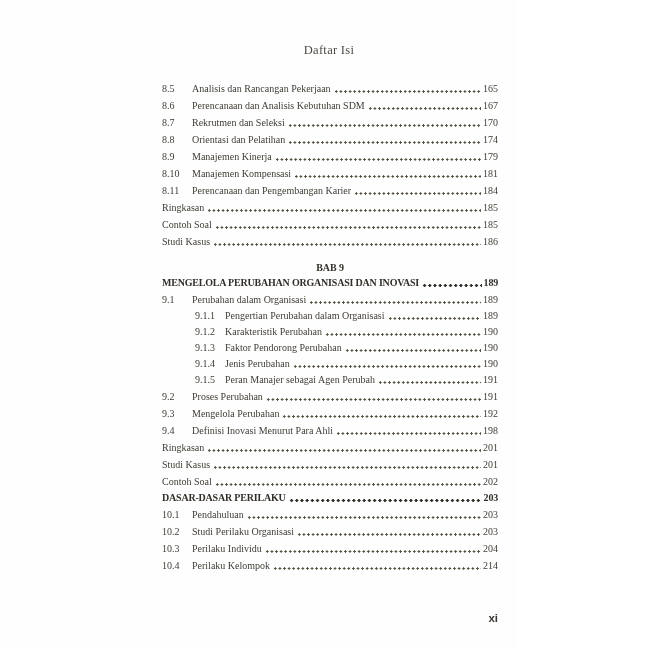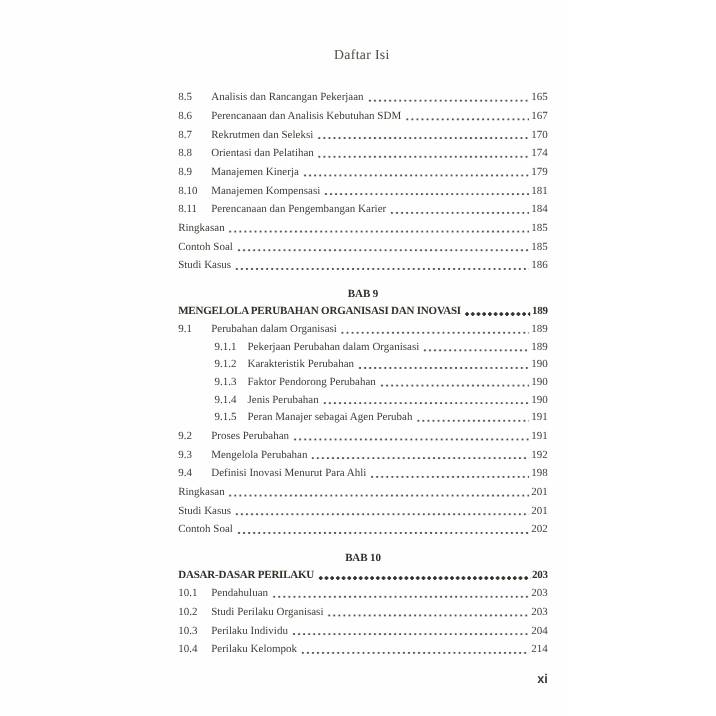--- a/index.html
+++ b/index.html
@@ -172,21 +172,21 @@
         <span class="pg">189</span>
       </div>
       <div class="row">
         <span class="num">9.1</span>
         <span class="lbl">Perubahan dalam Organisasi</span>
         <span class="dots"></span>
         <span class="pg">189</span>
       </div>
       <div class="row ind1">
         <span class="num">9.1.1</span>
-        <span class="lbl">Pekerjaan Perubahan dalam Organisasi</span>
+        <span class="lbl">Pengertian Perubahan dalam Organisasi</span>
         <span class="dots"></span>
         <span class="pg">189</span>
       </div>
       <div class="row ind1">
         <span class="num">9.1.2</span>
         <span class="lbl">Karakteristik Perubahan</span>
         <span class="dots"></span>
         <span class="pg">190</span>
       </div>
       <div class="row ind1">
@@ -233,23 +233,20 @@
       <div class="row">
         <span class="lbl">Studi Kasus</span>
         <span class="dots"></span>
         <span class="pg">201</span>
       </div>
       <div class="row">
         <span class="lbl">Contoh Soal</span>
         <span class="dots"></span>
         <span class="pg">202</span>
       </div>
-      <div class="row bab">
-        <span class="lbl">BAB 10</span>
-      </div>
       <div class="row chapter">
         <span class="lbl">DASAR-DASAR PERILAKU</span>
         <span class="dots"></span>
         <span class="pg">203</span>
       </div>
       <div class="row">
         <span class="num">10.1</span>
         <span class="lbl">Pendahuluan</span>
         <span class="dots"></span>
         <span class="pg">203</span>

